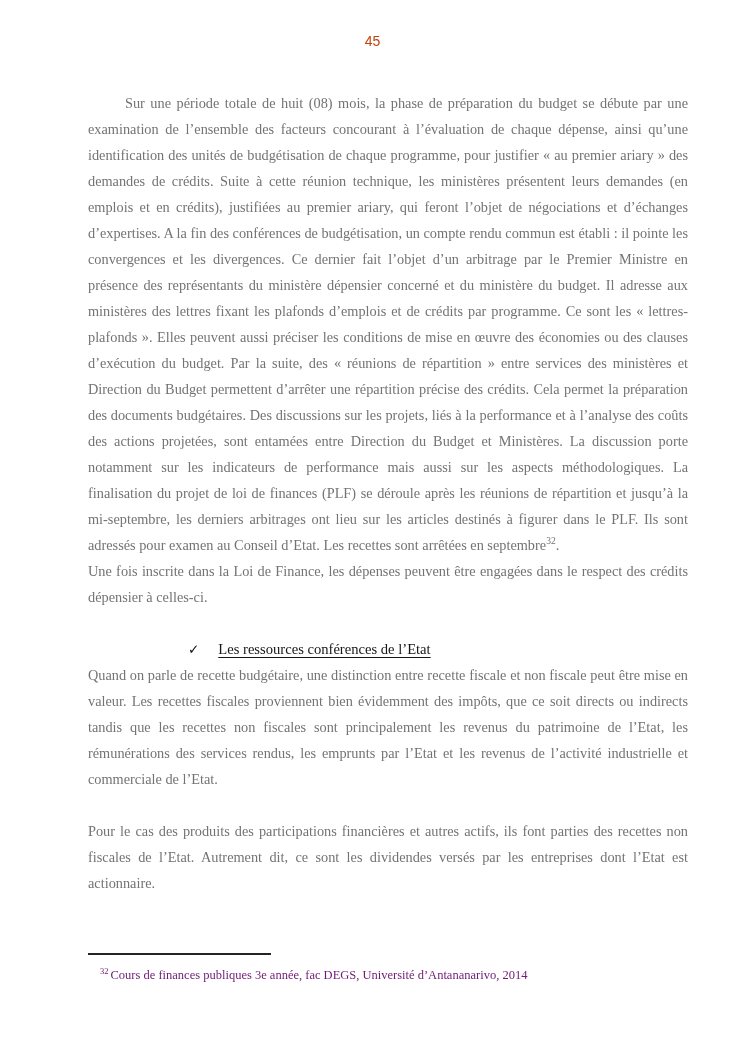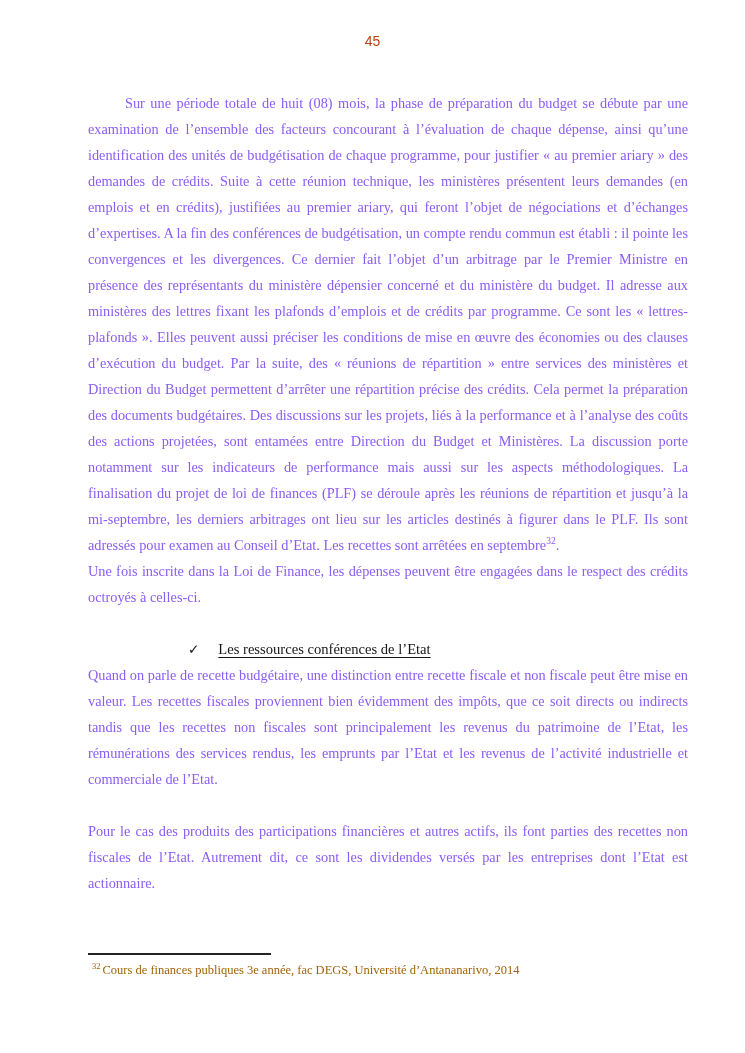--- a/index.html
+++ b/index.html
@@ -30,21 +30,21 @@
     position: absolute;
     left: 88px;
     top: 90px;
     width: 600px;
   }
   .content p {
     margin: 0;
     font-size: 14.3px;
     line-height: 26px;
     text-align: justify;
-    color: #8b5cf6;
+    color: #737373;
   }
   .para-first {
     text-indent: 37px;
   }
   .para-spaced {
     margin-top: 26px !important;
   }
   .heading {
     margin-top: 26px;
     padding-left: 100px;
@@ -73,44 +73,44 @@
     left: 88px;
     top: 953px;
     width: 600px;
   }
   .footnote-rule {
     width: 183px;
     border-top: 2px solid #242424;
     margin-bottom: 7px;
   }
   .footnote {
-    margin: 4px;
+    margin: 12px;
     font-size: 12.5px;
     line-height: 17px;
-    color: #a16207;
+    color: #701a75;
   }
   sup.fnmark {
     font-size: 8.5px;
     line-height: 0;
     vertical-align: super;
     margin-right: 2px;
   }
 </style>
 </head>
 <body>
 
 <div class="page">
 
   <div class="page-number">45</div>
 
   <div class="content">
 
     <p class="para-first"><span>Sur une période totale de huit (08) mois, la phase de préparation du budget se débute par une examination de l’ensemble des facteurs concourant à l’évaluation de chaque dépense, ainsi qu’une identification des unités de budgétisation de chaque programme, pour justifier « au premier ariary » des demandes de crédits. Suite à cette réunion technique, les ministères présentent leurs demandes (en emplois et en crédits), justifiées au premier ariary, qui feront l’objet de négociations et d’échanges d’expertises.  A la fin des conférences de budgétisation, un compte rendu commun est établi : il pointe les convergences et les divergences. Ce dernier fait l’objet d’un arbitrage par le Premier Ministre en présence des représentants du ministère dépensier concerné et du ministère du budget.  Il adresse aux ministères des lettres fixant les plafonds d’emplois et de crédits par programme. Ce sont les « lettres-plafonds ». Elles peuvent aussi préciser les conditions de mise en œuvre des économies ou des clauses d’exécution du budget. Par la suite, des « réunions de répartition » entre services des ministères et Direction du Budget permettent d’arrêter une répartition précise des crédits. Cela permet  la préparation des documents budgétaires. Des discussions sur les projets, liés à la performance et à l’analyse des coûts des actions projetées, sont entamées entre Direction du Budget et Ministères. La discussion porte notamment sur les indicateurs de performance mais aussi sur les aspects méthodologiques.  La finalisation du projet de loi de finances (PLF) se déroule après les réunions de répartition et jusqu’à la mi-septembre, les derniers arbitrages ont lieu sur les articles destinés à figurer dans le PLF. Ils sont adressés pour examen au Conseil d’Etat. Les recettes sont arrêtées en septembre</span><sup class="fnref">32</sup><span>.</span></p>
 
-    <p>Une fois inscrite dans la Loi de Finance, les dépenses peuvent être engagées dans le respect des crédits octroyés à celles-ci.</p>
+    <p>Une fois inscrite dans la Loi de Finance, les dépenses peuvent être engagées dans le respect des crédits dépensier à celles-ci.</p>
 
     <div class="heading">
       <span class="check">✓</span><span class="heading-text">Les ressources conférences de l’Etat</span>
     </div>
 
     <p>Quand on parle de recette budgétaire, une distinction entre recette fiscale et non fiscale peut être mise en valeur. Les recettes fiscales proviennent bien évidemment des impôts, que ce soit directs ou indirects tandis que les recettes non fiscales sont principalement les revenus du patrimoine de l’Etat, les rémunérations des services rendus, les emprunts par l’Etat et les revenus de l’activité industrielle et commerciale de l’Etat.</p>
 
     <p class="para-spaced">Pour le cas des produits des participations financières et autres actifs, ils font parties des recettes non fiscales de l’Etat. Autrement dit, ce sont les dividendes versés par les entreprises dont l’Etat est actionnaire.</p>
 
   </div>

